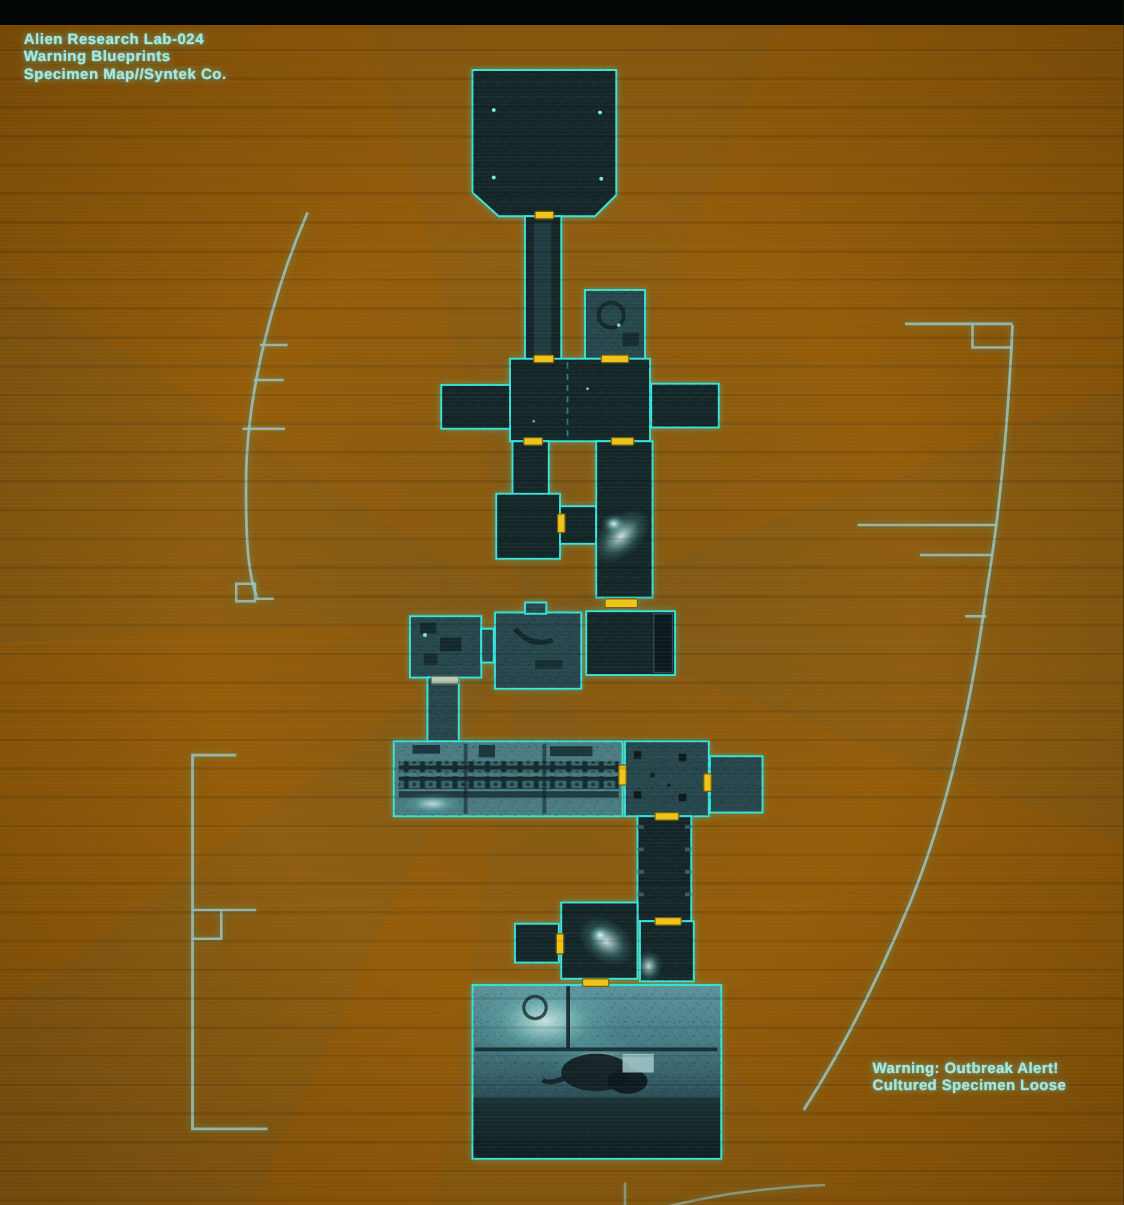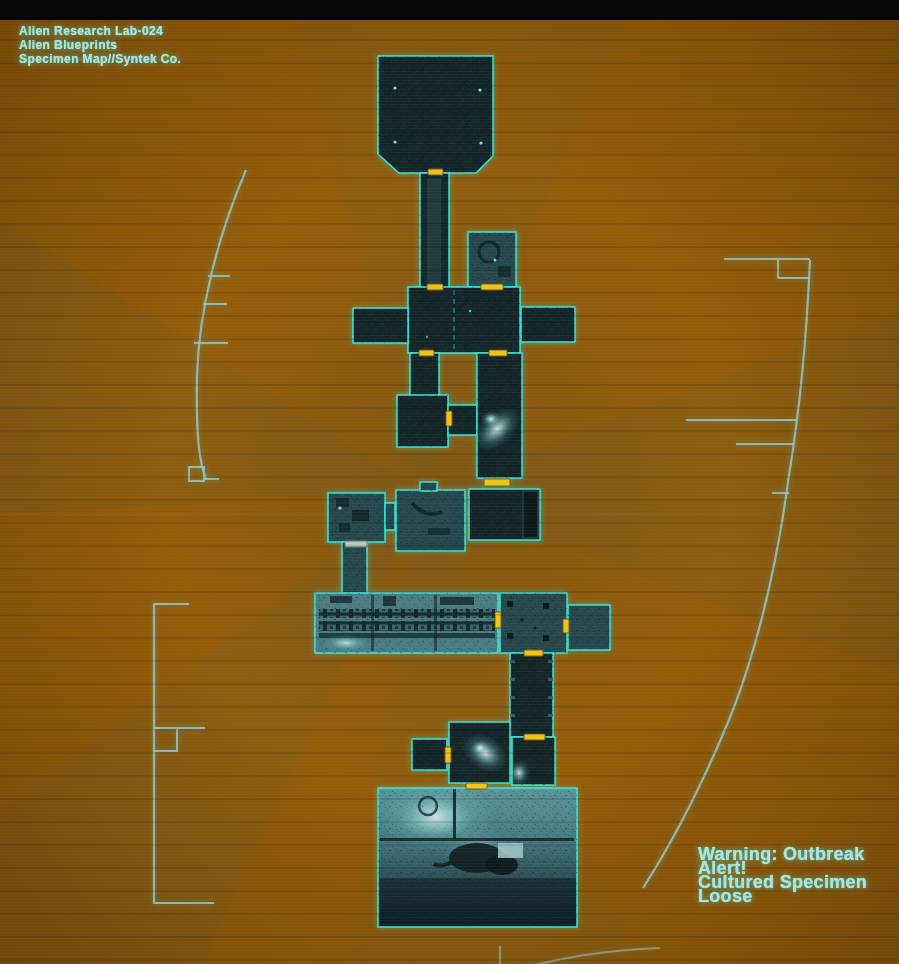--- a/index.html
+++ b/index.html
@@ -17,21 +17,21 @@
   .scanlines{position:absolute;inset:0;pointer-events:none;z-index:6;
     background:
       repeating-linear-gradient(0deg, rgba(120,180,178,0.05) 0px, rgba(120,180,178,0.05) 1px, rgba(0,0,0,0) 1px, rgba(0,0,0,0) 3px),
       repeating-linear-gradient(0deg, rgba(0,0,0,0.10) 0px, rgba(0,0,0,0.10) 2px, rgba(0,0,0,0) 2px, rgba(0,0,0,0) 23px);}
   #map-svg{position:absolute;left:0;top:0;z-index:2;
     filter:drop-shadow(0 0 3px rgba(45,230,215,0.40));}
   .title-block{position:absolute;left:19px;top:4px;z-index:7;
     color:var(--text,#a5e6e2);font-size:12px;font-weight:bold;line-height:14px;letter-spacing:0.4px;
     text-shadow:0 0 6px rgba(90,230,220,0.75),0 0 1px rgba(170,255,248,0.9);}
   .warning-block{position:absolute;left:698px;top:827px;z-index:7;
-    color:var(--text,#a5e6e2);font-size:18px;font-weight:bold;line-height:14px;letter-spacing:0.3px;
+    color:var(--text,#a5e6e2);font-size:12px;font-weight:bold;line-height:14px;letter-spacing:0.3px;
     text-shadow:0 0 6px rgba(90,230,220,0.75),0 0 1px rgba(170,255,248,0.9);}
   .bottom-strip{position:absolute;left:0;bottom:0;width:899px;height:9px;z-index:5;
     background:linear-gradient(0deg,#123039 0%,#0c2128 70%,rgba(8,24,28,0) 100%);}
 </style>
 </head>
 <body>
 
 <div id="stage">
   <div class="bg-bands"></div>
 
@@ -205,21 +205,21 @@
         <rect x="563" y="599" width="6" height="14" rx="1" fill="#f0c419" stroke="#7a5c08" stroke-width="1"></rect>
         <rect x="524" y="630" width="19" height="6" rx="1" fill="#f0c419" stroke="#7a5c08" stroke-width="1"></rect>
         <rect x="524" y="714" width="21" height="6" rx="1" fill="#f0c419" stroke="#7a5c08" stroke-width="1"></rect>
         <rect x="445" y="727" width="6" height="16" rx="1" fill="#f0c419" stroke="#7a5c08" stroke-width="1"></rect>
         <rect x="466" y="763" width="21" height="6" rx="1" fill="#f0c419" stroke="#7a5c08" stroke-width="1"></rect>
       </g>
   </svg>
 
   <div class="title-block">
     <div>Alien Research Lab-024</div>
-    <div>Alien Blueprints</div>
+    <div>Warning Blueprints</div>
     <div>Specimen Map//Syntek Co.</div>
   </div>
 
   <div class="warning-block">
     <div>Warning: Outbreak Alert!</div>
     <div>Cultured Specimen Loose</div>
   </div>
 
   <div class="bottom-strip"></div>
   <div class="scanlines"></div>

